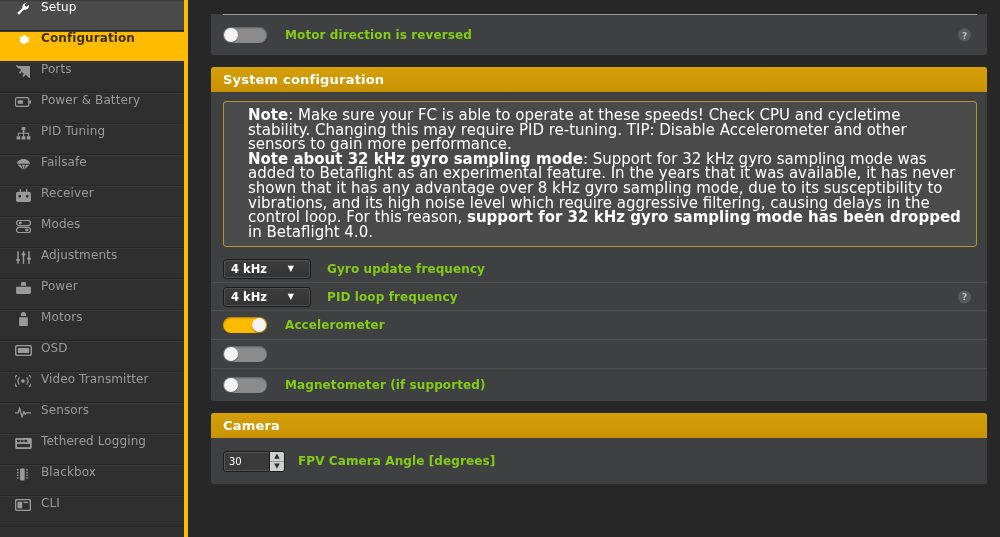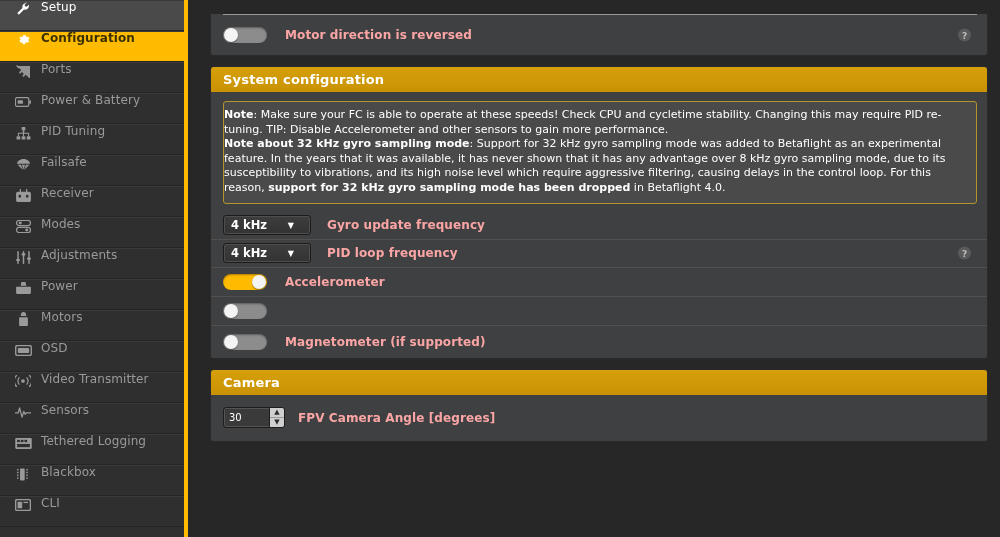--- a/index.html
+++ b/index.html
@@ -76,21 +76,21 @@
   
   .row {
     display: flex; align-items: center;
     min-height: 28px;
     padding: 0 10px 0 12px;
     border-bottom: 1px solid #505050;
     position: relative;
   }
   .row.no-border { border-bottom: none; }
   .row-label {
-    color: #fca5a5; font-size: 12px; font-weight: bold;
+    color: #84cc16; font-size: 12px; font-weight: bold;
     letter-spacing: .1px;
   }
   .help-icon {
     position: absolute; right: 16px; top: 50%;
     transform: translateY(-50%);
     width: 13px; height: 13px; border-radius: 50%;
     background: #5a5a5a;
     color: #bdbdbd; font-size: 9px; font-weight: bold;
     display: flex; align-items: center; justify-content: center;
     cursor: pointer;
@@ -111,23 +111,23 @@
   }
   .toggle.on { background: #ffbb00; }
   .toggle.on .knob { left: 29px; }
 
   
   .note-box {
     margin: 9px 10px 8px 12px;
     border: 1px solid #b4952c;
     border-radius: 3px;
     background: #4a4a4a;
-    padding: 6px 9px 7px 0;
+    padding: 6px 9px 7px 24px;
     color: #ffffff;
-    font-size: 11px;
+    font-size: 15px;
     line-height: 14.6px;
   }
   .note-box b { font-weight: bold; }
 
   
   .sel {
     width: 88px; height: 20px;
     background: #3a3a3a;
     background: linear-gradient(#3d3d3d, #333333);
     border: 1px solid #1c1c1c;

